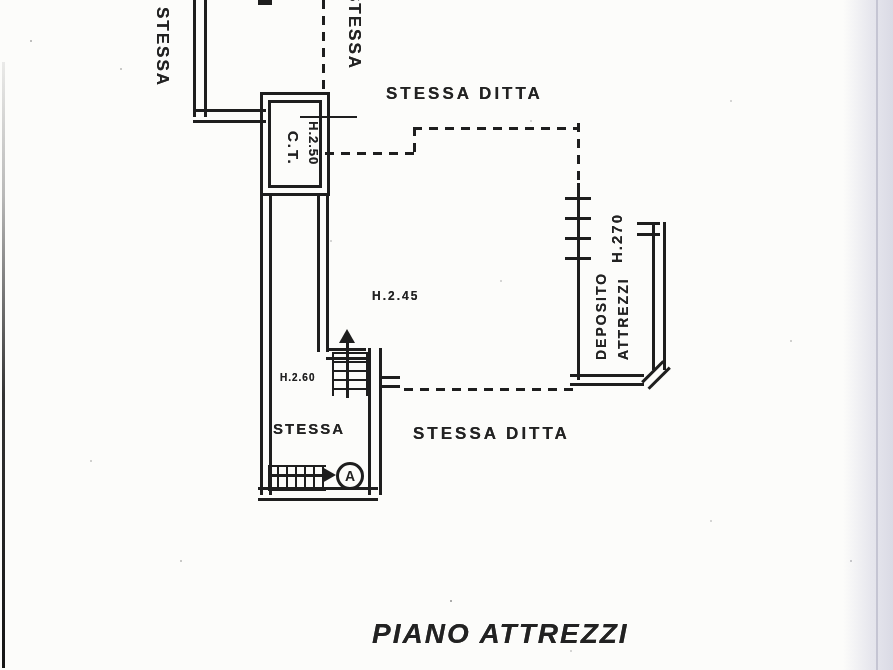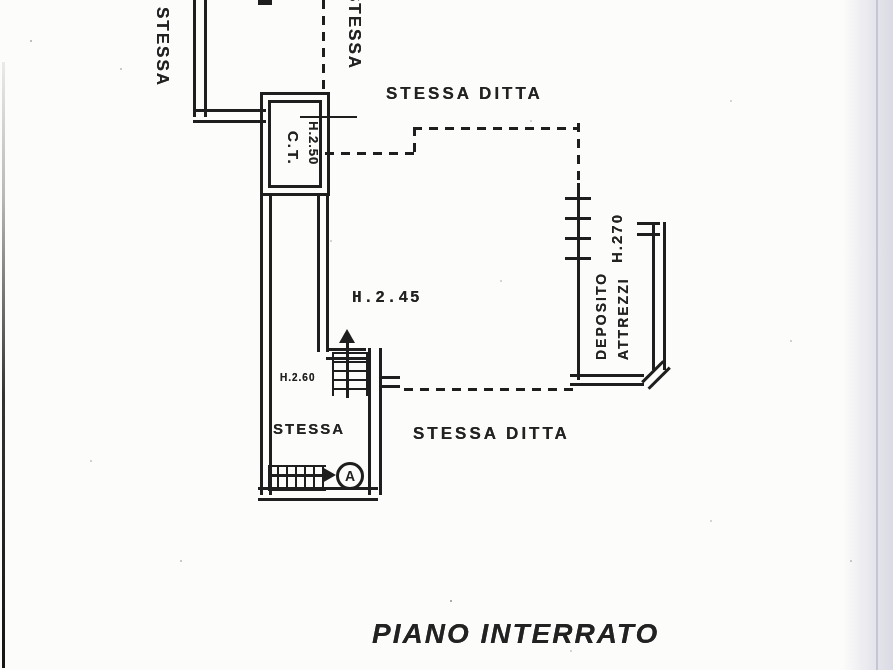--- a/index.html
+++ b/index.html
@@ -95,22 +95,22 @@
   <div class="abs dash-h" style="left:325px; top:152px; width:92px;"></div>
   <div class="abs dash-v" style="left:413px; top:127px; height:28px;"></div>
   <div class="abs dash-h" style="left:413px; top:127px; width:167px;"></div>
   <div class="abs dash-h" style="left:404px; top:388px; width:170px;"></div>
 
   <div class="abs lbl rot-cw" style="left:172px; top:7px; font-size:17px; letter-spacing:2px;">STESSA</div>
   <div class="abs lbl rot-cw" style="left:364px; top:-10px; font-size:17px; letter-spacing:2px;">STESSA</div>
   <div class="abs lbl" style="left:386px; top:84px; font-size:17px; letter-spacing:3px;">STESSA  DITTA</div>
   <div class="abs lbl rot-cw" style="left:302px; top:131px; font-size:15px; letter-spacing:2px;">C.T.</div>
   <div class="abs lbl rot-cw" style="left:321px; top:121px; font-size:13px; letter-spacing:1px;">H.2.50</div>
-  <div class="abs lbl" style="left:352px; top:289px; font-size:16px; letter-spacing:2px;font-family:Liberation Mono, monospace;">H.2.45</div>
+  <div class="abs lbl" style="left:372px; top:289px; font-size:12px; letter-spacing:2px;">H.2.45</div>
   <div class="abs lbl rot-ccw" style="left:608px; top:263px; font-size:15px; letter-spacing:2px;">H.270</div>
   <div class="abs lbl rot-ccw" style="left:593px; top:360px; font-size:14px; letter-spacing:2px;">DEPOSITO</div>
   <div class="abs lbl rot-ccw" style="left:615px; top:360px; font-size:14px; letter-spacing:2px;">ATTREZZI</div>
   <div class="abs lbl" style="left:280px; top:372px; font-size:10px; letter-spacing:1px;">H.2.60</div>
   <div class="abs lbl" style="left:273px; top:420px; font-size:15px; letter-spacing:2px;">STESSA</div>
   <div class="abs lbl" style="left:413px; top:424px; font-size:17px; letter-spacing:3px;">STESSA  DITTA</div>
-  <div class="abs lbl" style="left:372px; top:618px; font-size:28px; letter-spacing:2px; font-style:italic;">PIANO  INTERRATO</div>
+  <div class="abs lbl" style="left:372px; top:618px; font-size:28px; letter-spacing:2px; font-style:italic;">PIANO  ATTREZZI</div>
 
 </div>
 
 </body></html>

